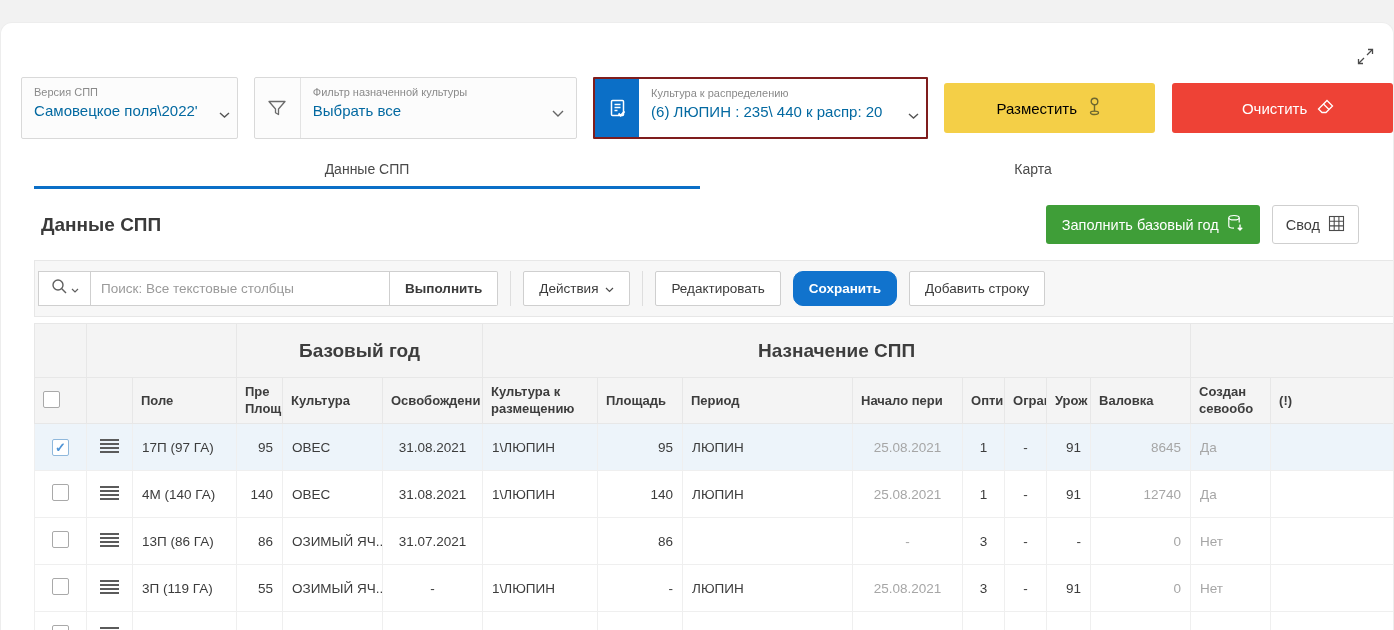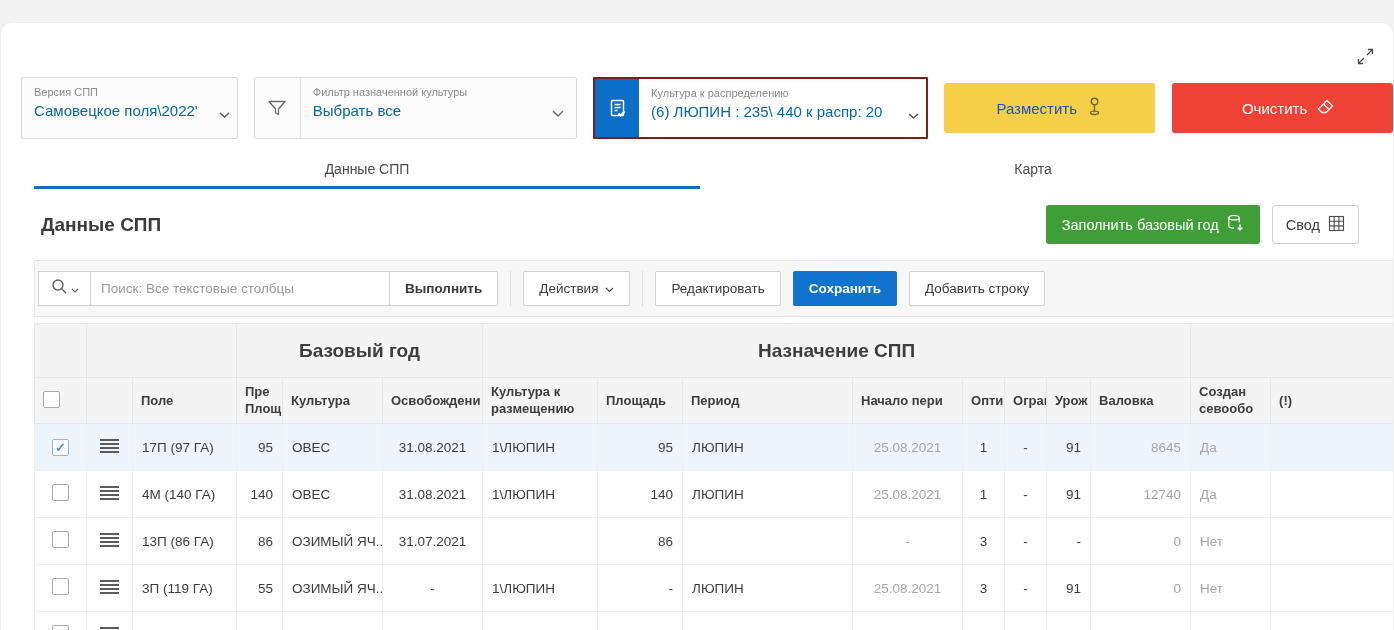--- a/index.html
+++ b/index.html
@@ -19,21 +19,21 @@
   .combo .caret { position: absolute; right: 7px; top: 27px; }
   .combo .caret-mid { position: absolute; right: 12px; top: 26px; }
   .c-version { width: 218px; margin-right: 16px; }
   .c-filter  { width: 325px; margin-right: 16px; }
   .c-filter .iconbox { width: 46px; border-right: 1px solid #e3e3e3; display: flex; align-items: center; justify-content: center; }
   .c-culture { width: 337px; margin-right: 16px; border: 2px solid #7f1d1d; border-radius: 1px; background: #fff; }
   .c-culture .iconbox { width: 44px; background: #0b6fc7; display: flex; align-items: center; justify-content: center; }
   .btn-big { border: none; border-radius: 3px; font-size: 15px; cursor: pointer; height: 50px; margin-top: 6px;
     display: inline-flex; align-items: center; justify-content: center; gap: 9px;
     font-family: "Liberation Sans", sans-serif; }
-  .btn-place { width: 212px; background: #f4cf47; color: #1d4ed8; margin-right: 17px; }
+  .btn-place { width: 212px; background: #f4cf47; color: #000000; margin-right: 17px; }
   .btn-clear { width: 222px; background: #ee4236; color: #fff; padding-left: 12px; }
 
   
   .tabs { display: flex; margin: 12px 27px 0 33px; height: 38px; }
   .tab { flex: 1; display: flex; align-items: center; justify-content: center;
     font-size: 14px; color: #4a4a4a; cursor: pointer; border-bottom: 3px solid transparent; }
   .tab.active { border-bottom-color: #0b6fc7; }
 
   
   .sec-head { display: flex; align-items: center; margin: 16px 34px 0 40px; }
@@ -51,21 +51,21 @@
   .search-grp { display: flex; align-items: stretch; height: 35px; }
   .search-btn { width: 52px; background: #fff; border: 1px solid #cfcfcf; border-right: none;
     display: flex; align-items: center; justify-content: center; gap: 3px; cursor: pointer; }
   .search-input { width: 300px; border: 1px solid #cfcfcf; font-size: 13.5px; color: #3f3f3f;
     padding: 0 10px; outline: none; font-family: "Liberation Sans", sans-serif; }
   .search-input::placeholder { color: #9a9a9a; }
   .btn-flat { background: #fff; border: 1px solid #cfcfcf; border-radius: 2px; height: 35px; padding: 0 15px;
     font-size: 13.5px; color: #3a3a3a; cursor: pointer; display: inline-flex; align-items: center; gap: 7px;
     font-family: "Liberation Sans", sans-serif; }
   .btn-go { border-left: none; font-weight: bold; border-radius: 0 2px 2px 0; }
-  .btn-save { background: #1173cd; border-color: #1173cd; color: #fff; font-weight: bold; }
+  .btn-save { background: #1173cd; border-color: #1173cd; color: #fff; font-weight: bold; border-radius: 10px; }
   .sep { width: 1px; height: 35px; background: #dedede; margin: 0 12px; }
   .gap { width: 12px; }
 
   
   table { margin-left: 33px; width: 1361px; border-collapse: collapse; table-layout: fixed; }
   th, td { border: 1px solid #e7e7e7; font-size: 13.5px; overflow: hidden; white-space: nowrap; }
   thead th { background: #f4f4f4; color: #3d3d3d; font-weight: bold; }
   tr.grp-row th { height: 54px; font-size: 19px; text-align: center; }
   tr.hdr-row th { height: 46px; padding: 4px 8px; text-align: left; font-size: 13px; }
   tr.hdr-row th.wrap { white-space: normal; line-height: 1.25; }

